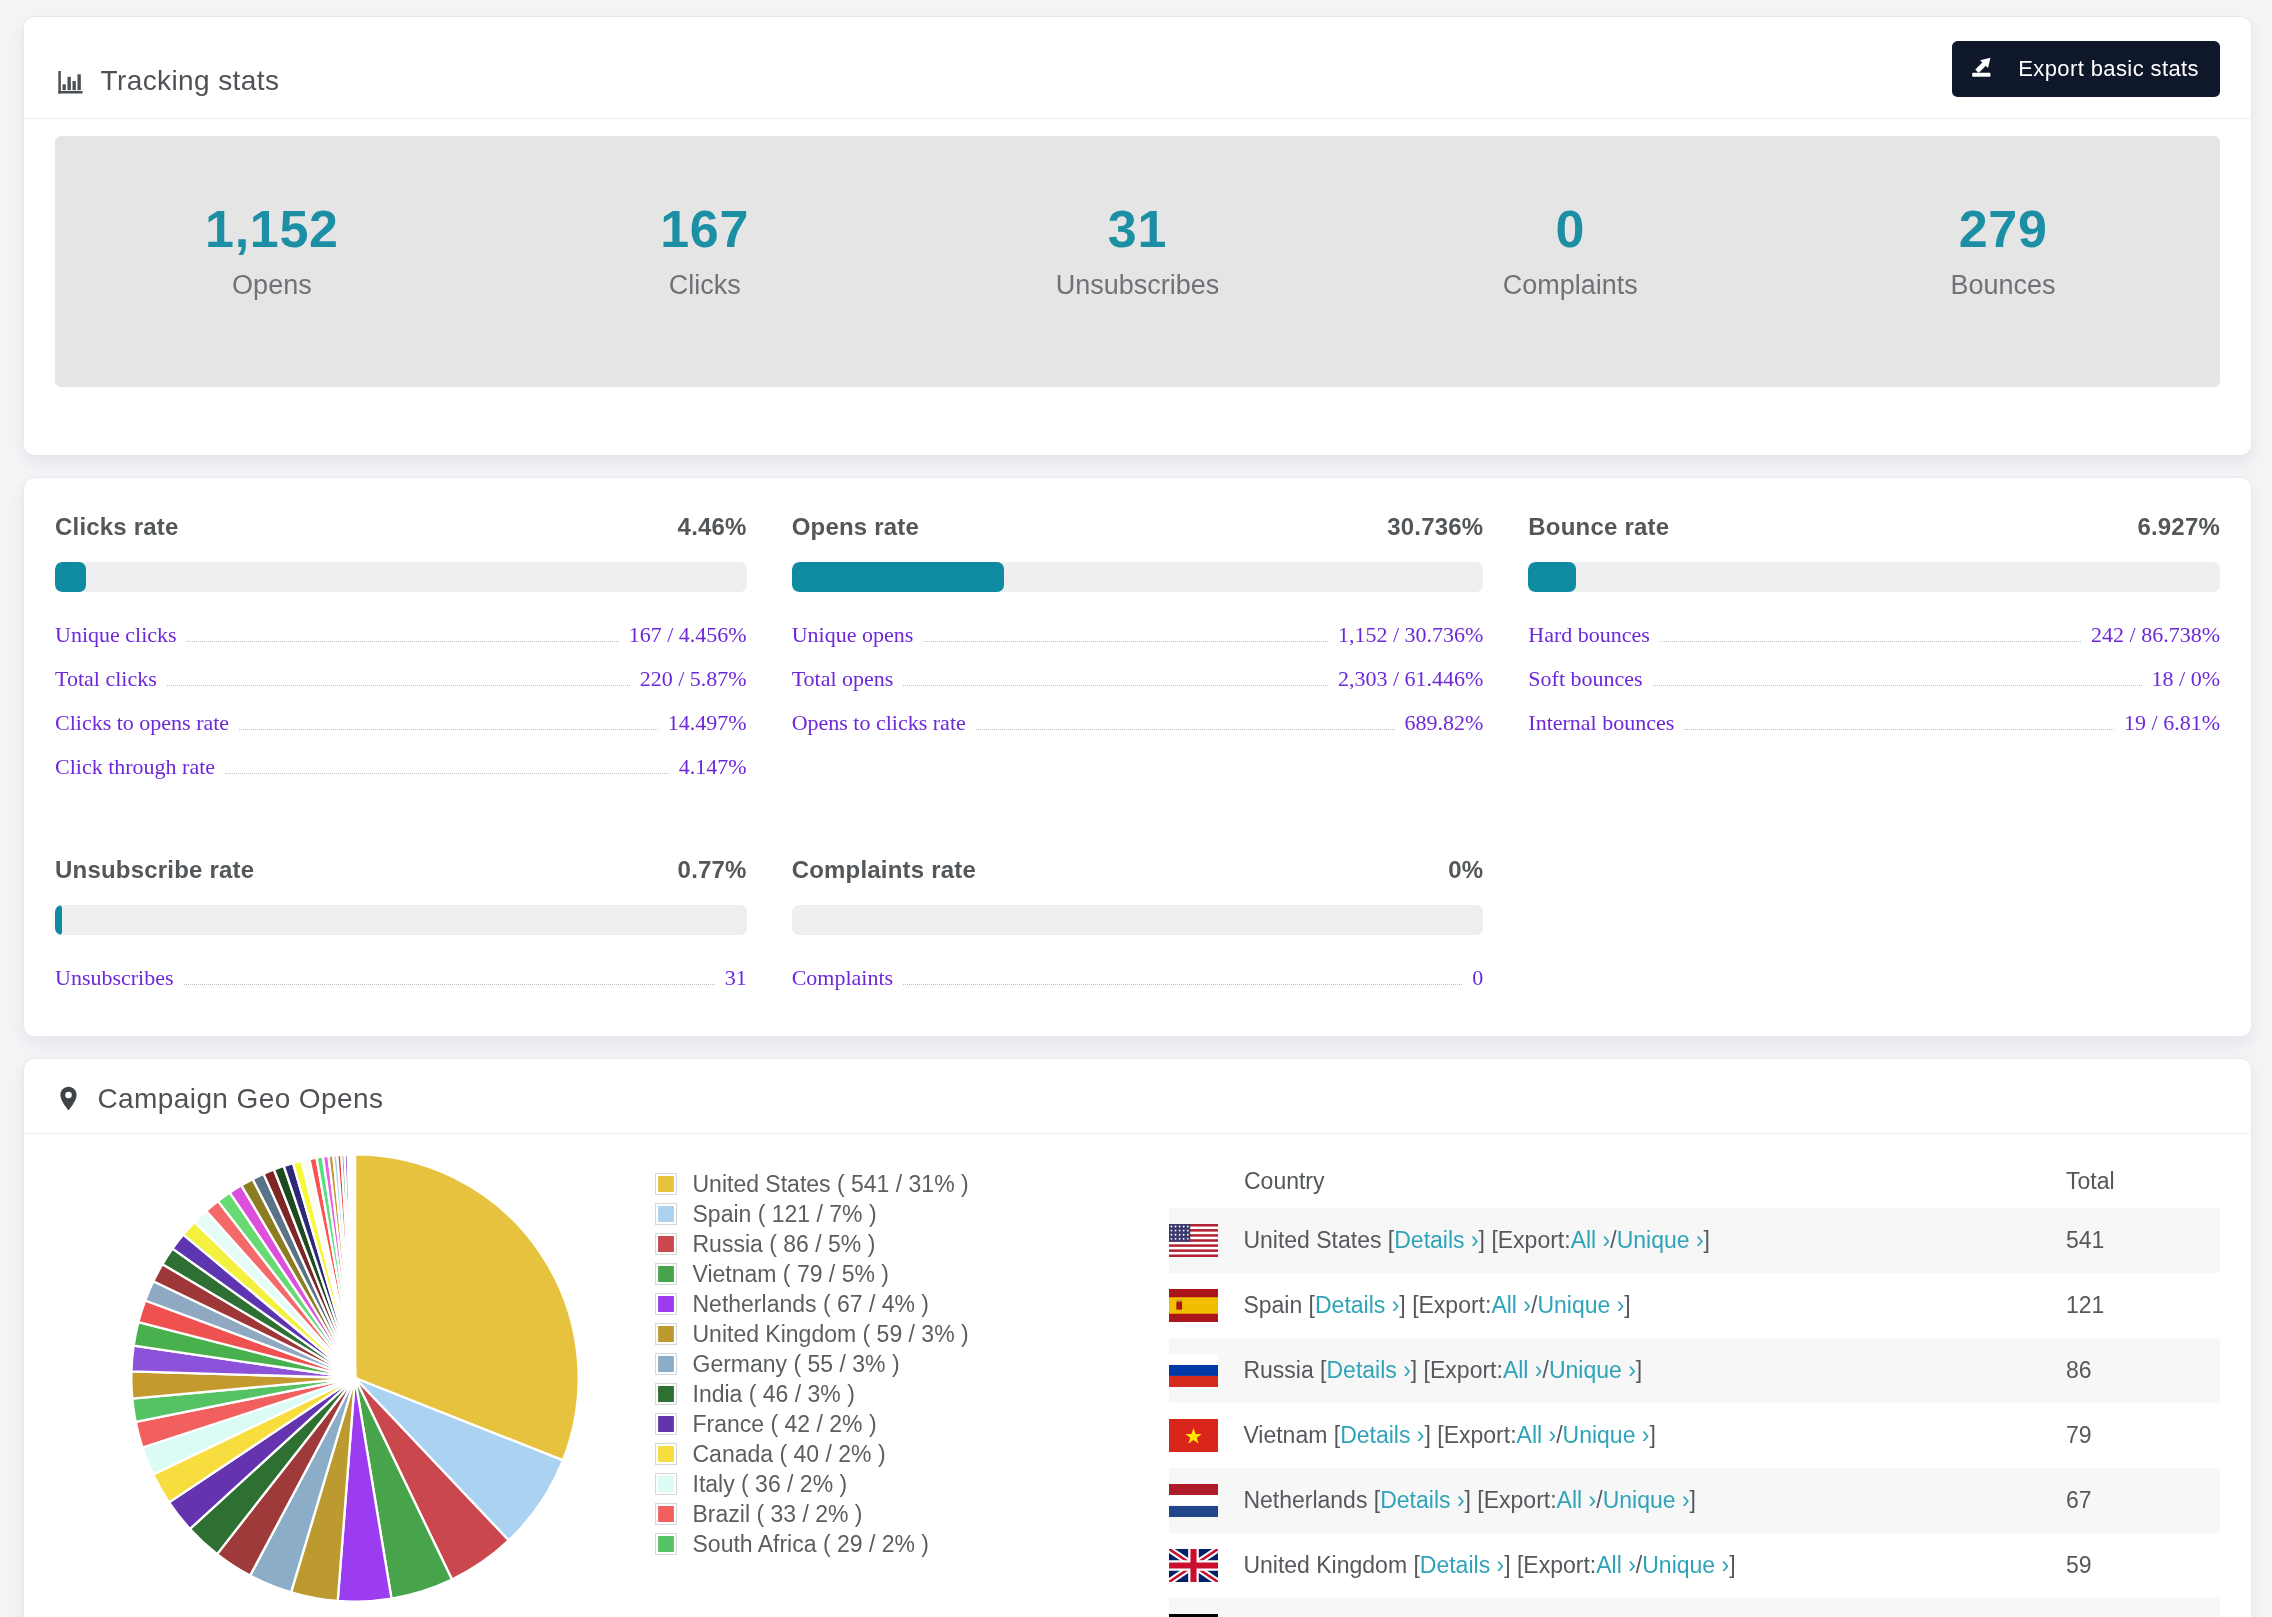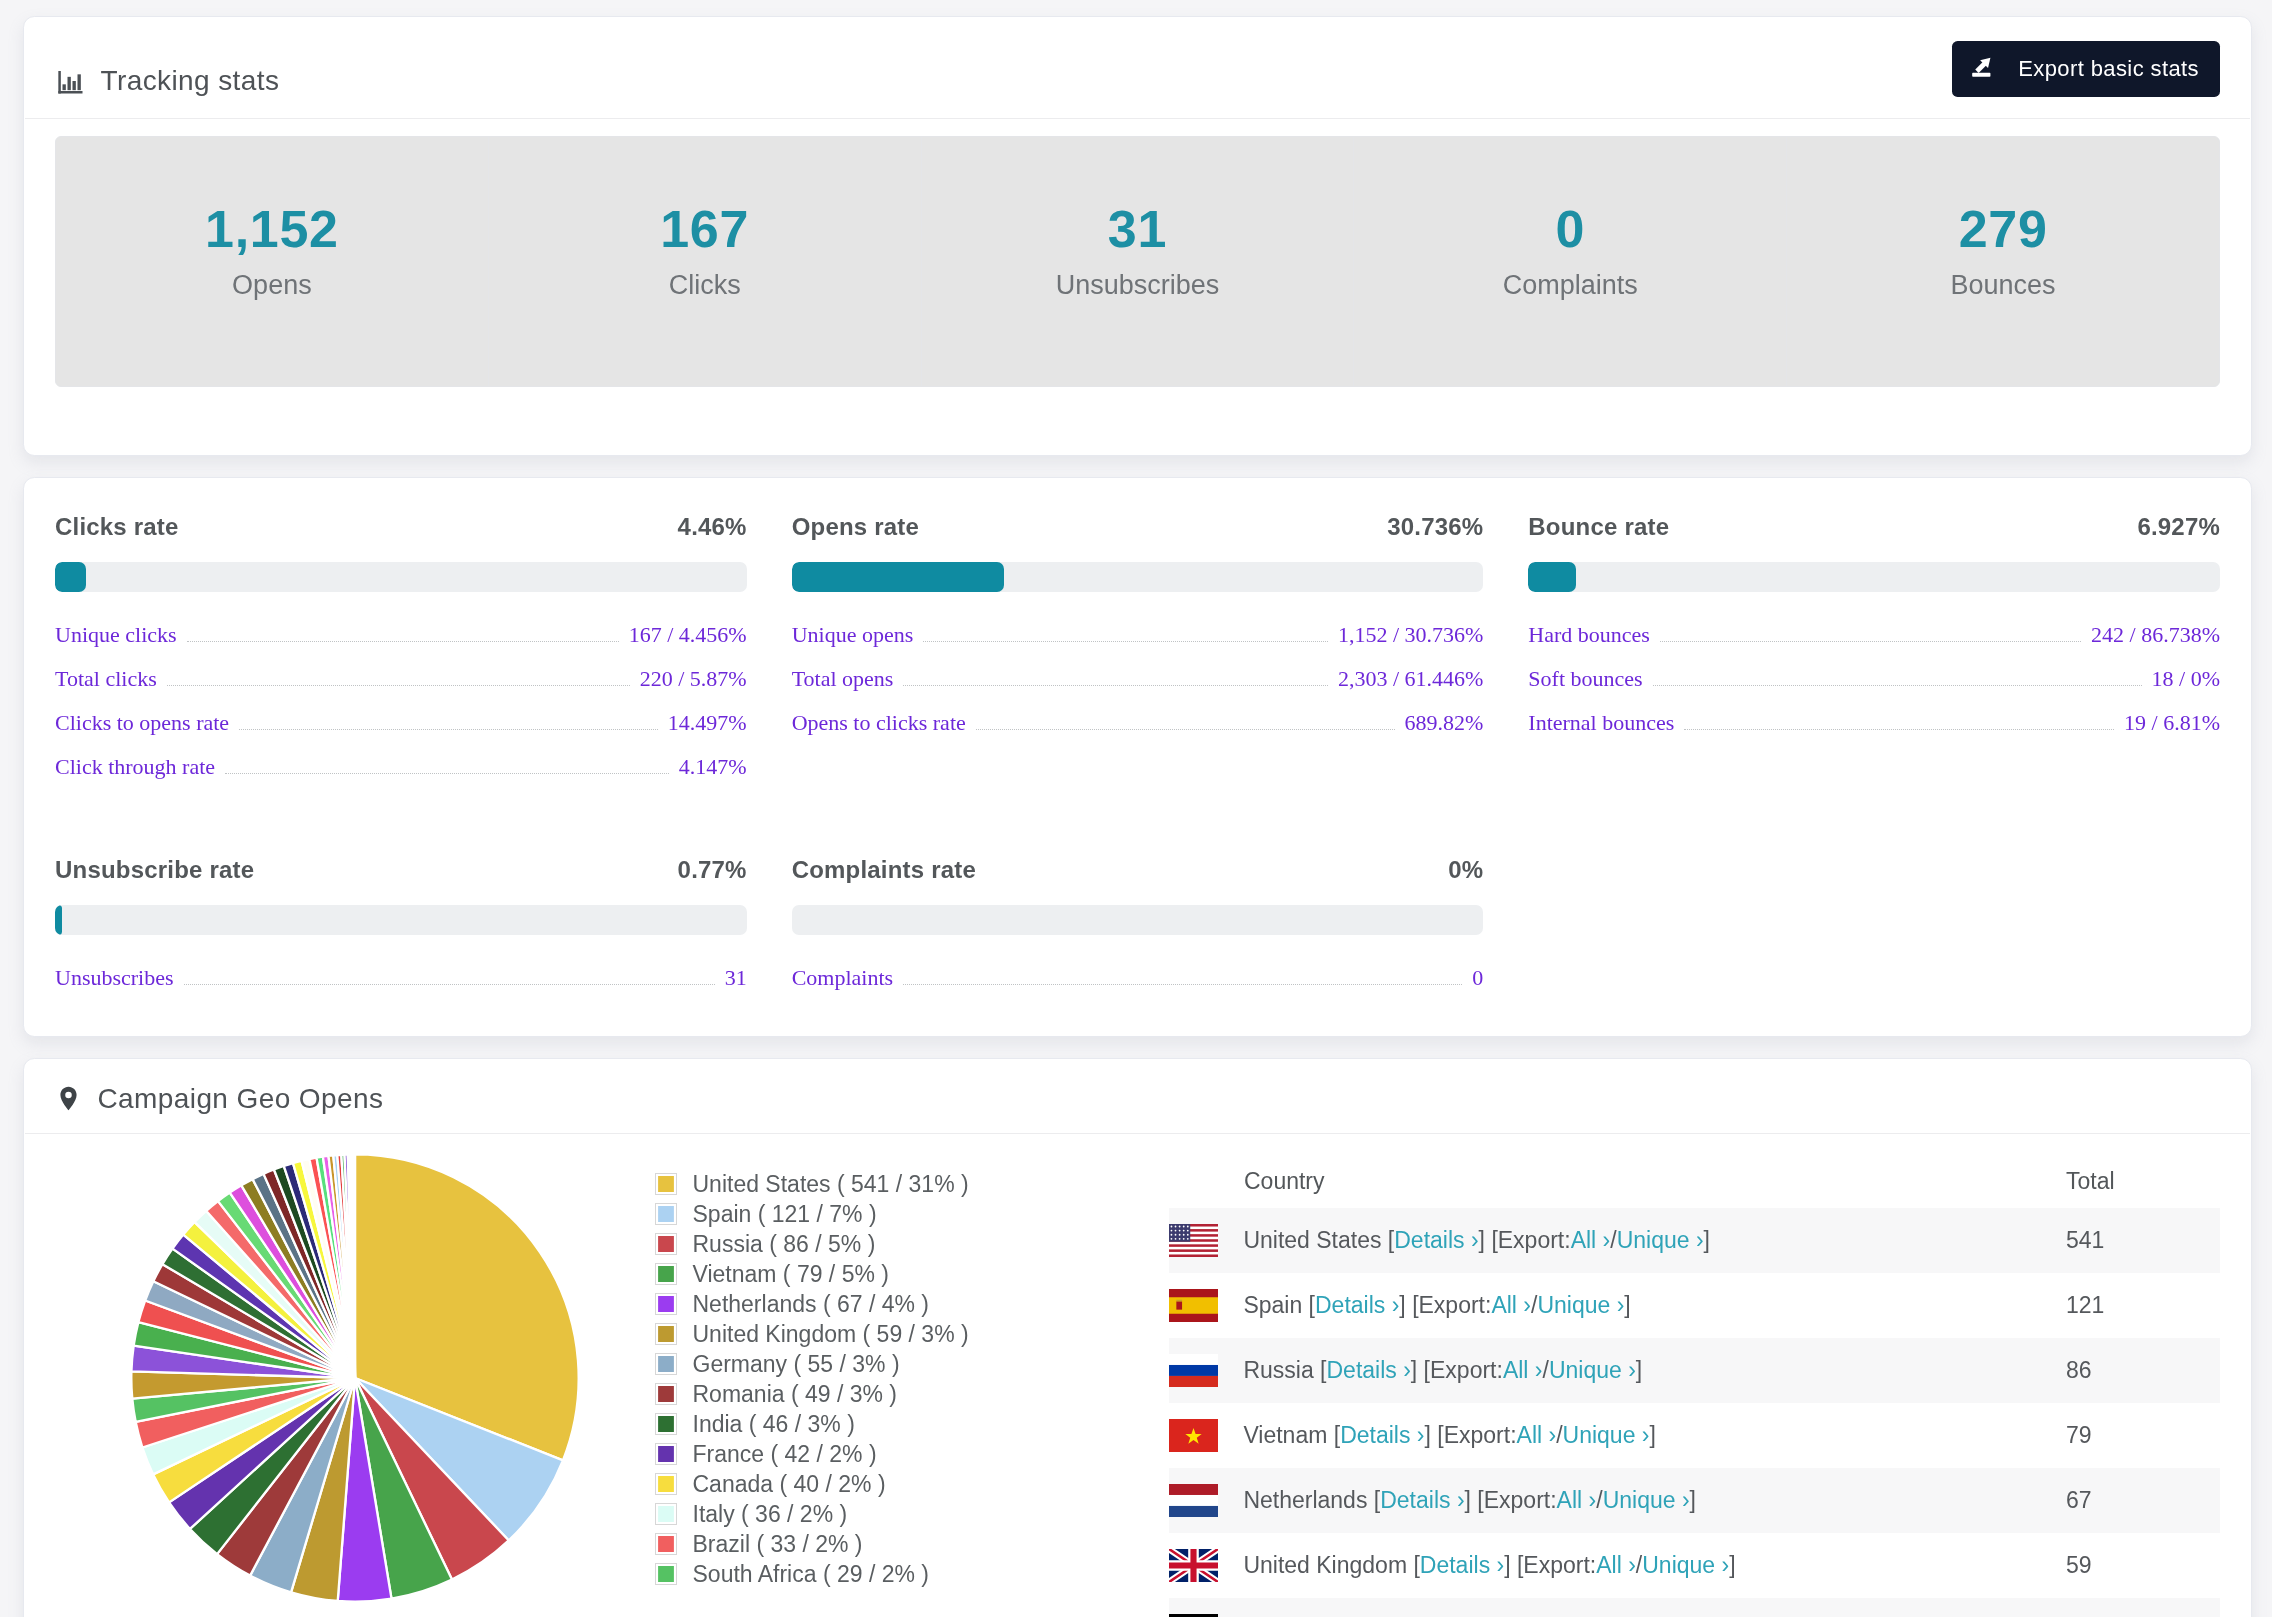--- a/index.html
+++ b/index.html
@@ -347,24 +347,20 @@
         </div>
         <div class="legend-item">
           <span class="legend-swatch" style="background: rgb(189, 154, 48);"></span>
           <span>United Kingdom ( 59 / 3% )</span>
         </div>
         <div class="legend-item">
           <span class="legend-swatch" style="background: rgb(140, 173, 200);"></span>
           <span>Germany ( 55 / 3% )</span>
         </div>
         <div class="legend-item">
-          <span class="legend-swatch" style="background: rgb(158, 58, 58);"></span>
-          <span>Romania ( 49 / 3% )</span>
-        </div>
-        <div class="legend-item">
           <span class="legend-swatch" style="background: rgb(45, 112, 50);"></span>
           <span>India ( 46 / 3% )</span>
         </div>
         <div class="legend-item">
           <span class="legend-swatch" style="background: rgb(100, 51, 174);"></span>
           <span>France ( 42 / 2% )</span>
         </div>
         <div class="legend-item">
           <span class="legend-swatch" style="background: rgb(247, 221, 62);"></span>
           <span>Canada ( 40 / 2% )</span>

